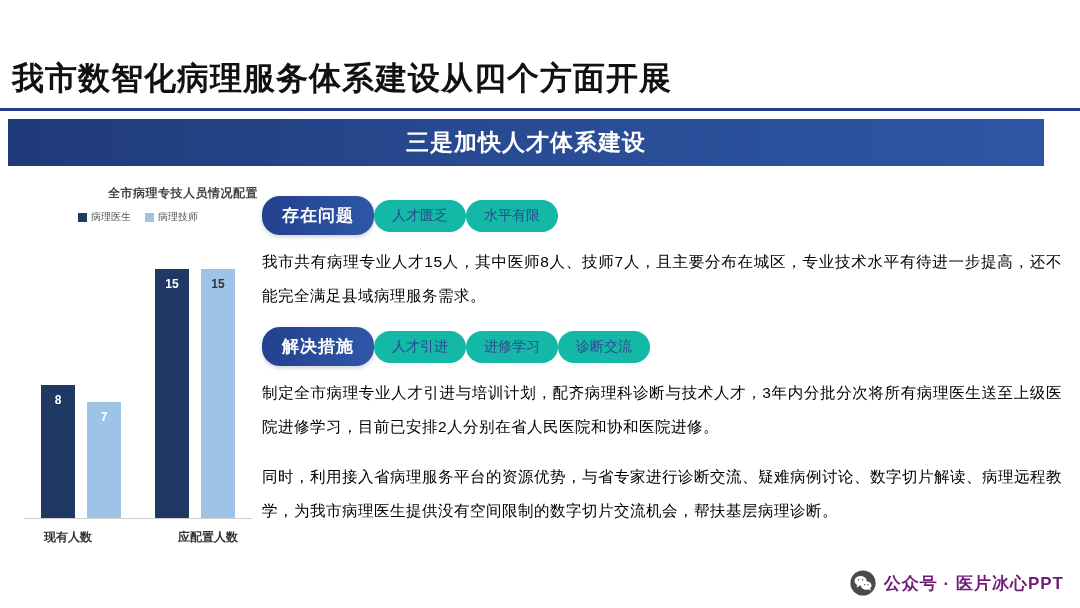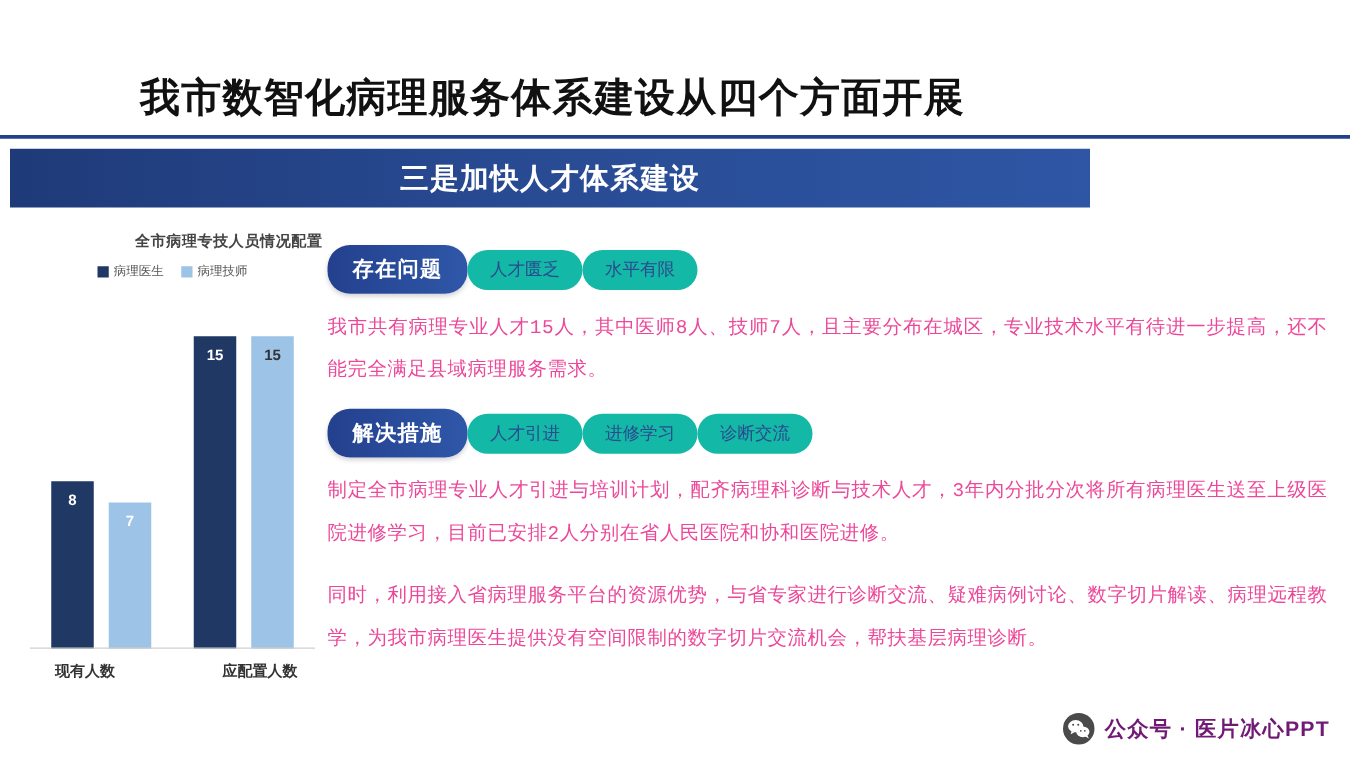--- a/index.html
+++ b/index.html
@@ -17,23 +17,23 @@
   .slide {
     position: relative;
     width: 1080px;
     height: 608px;
     background: #ffffff;
   }
   
   .title-wrap {
     position: absolute;
     top: 58px;
-    left: 0;
+    left: 12px;
     width: 884px;
-    text-align: center;
+    text-align: left;
   }
   .slide-title {
     font-family: "DejaVu Serif", serif;
     font-weight: bold;
     font-size: 32px;
     color: #111111;
     letter-spacing: 1px;
     line-height: 40px;
   }
   .title-rule {
@@ -42,21 +42,21 @@
     left: 0;
     width: 1080px;
     height: 3px;
     background: #23408e;
   }
   
   .banner {
     position: absolute;
     top: 119px;
     left: 8px;
-    width: 864px;
+    width: 1036px;
     height: 47px;
     background: linear-gradient(90deg, #1f3a78 0%, #284a92 45%, #2e56a4 100%);
     display: flex;
     align-items: center;
     justify-content: center;
   }
   .banner-text {
     color: #ffffff;
     font-size: 23px;
     font-weight: bold;
@@ -182,23 +182,23 @@
   }
   .pill-sub {
     background: #14b8a6;
     color: #2b4a8f;
     font-size: 14px;
     border-radius: 16px;
     padding: 7px 18px;
     white-space: nowrap;
   }
   .para {
-    font-family: Liberation Mono, monospace;
+    font-family: Liberation Sans, sans-serif;
     font-size: 15.5px;
-    color: #ec4899;
+    color: #000000;
     line-height: 34px;
     margin: 6px 0 14px 0;
     text-align: justify;
     letter-spacing: 0.5px;
   }
   .para.tight {
     margin-bottom: 16px;
   }
   .para2 {
     margin-top: 4px;

